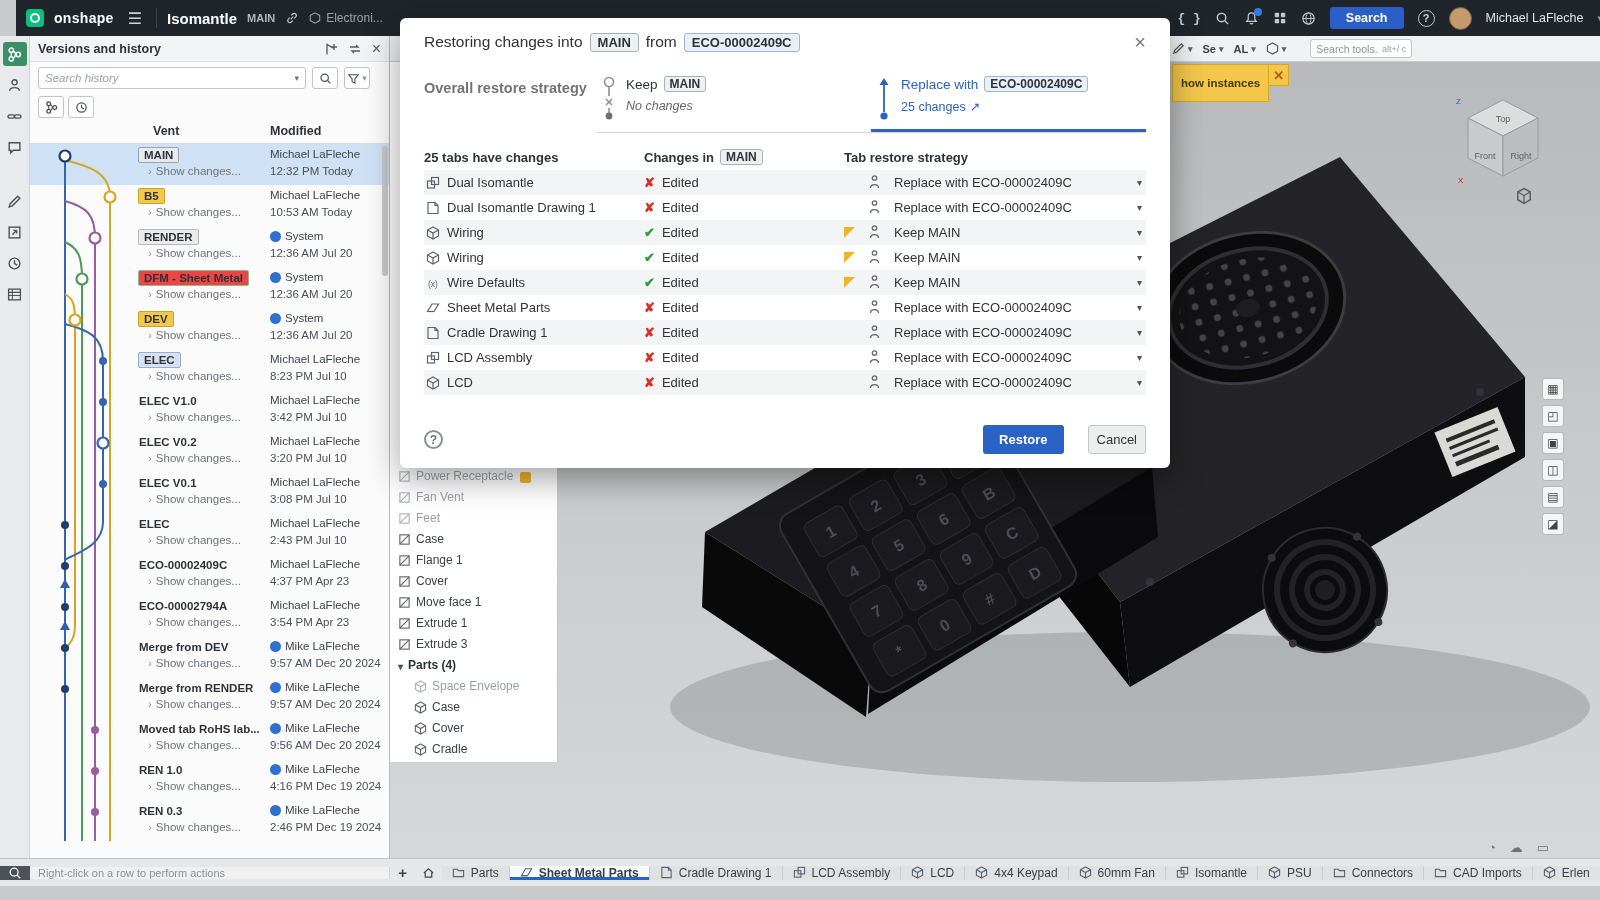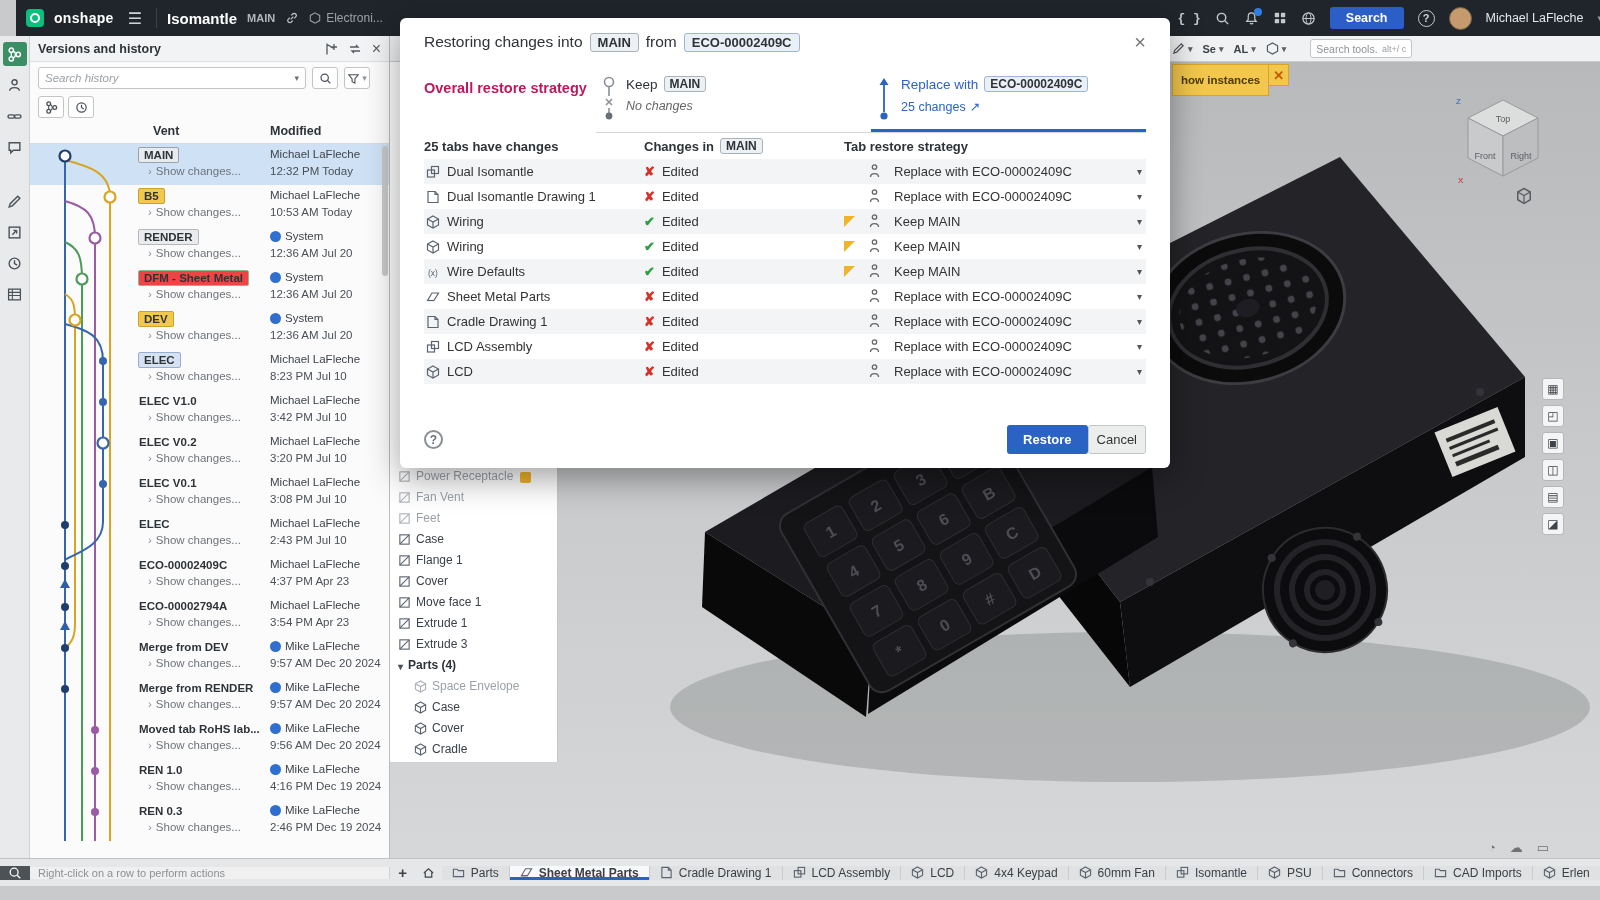--- a/index.html
+++ b/index.html
@@ -91,59 +91,59 @@
 
 #viewport{position:absolute;left:390px;top:62px;width:1210px;height:796px;background:linear-gradient(180deg,#b7b9bb 0%,#c9cbcc 55%,#d6d7d8 100%);z-index:0}
 #device{position:absolute;inset:0;width:100%;height:100%}
 #viewcube{position:absolute;right:42px;top:24px}
 #cube-btn{position:absolute;right:66px;top:124px;width:20px;height:20px;color:#5a5e62}
 #right-tools{position:absolute;right:36px;top:316px;display:flex;flex-direction:column;gap:5px}
 .rt-btn{width:22px;height:22px;background:rgba(250,250,251,.9);border:1px solid #b5b7b9;border-radius:3px;font-size:12px;color:#3e444a;display:flex;align-items:center;justify-content:center}
 #corner-icons{position:absolute;left:1098px;top:778px;display:flex;gap:14px;color:#6f7376;font-size:13px}
 
 #notification{position:absolute;left:1172px;top:64px;display:flex;z-index:5}
-.ntf-body{background:#f3c74b;border:1px solid #d9a521;height:32px;display:flex;align-items:center;padding:0 8px;font-size:11.5px;color:#4a3a00;font-weight:bold;white-space:nowrap}
+.ntf-body{background:#f3c74b;border:1px solid #d9a521;height:38px;display:flex;align-items:center;padding:0 8px;font-size:11.5px;color:#4a3a00;font-weight:bold;white-space:nowrap}
 .ntf-x{width:20px;height:22px;background:#f3c74b;border:1px solid #d9a521;border-left:none;color:#c25b00;font-weight:bold;display:flex;align-items:center;justify-content:center;font-size:13px}
 
 #modal{position:absolute;left:400px;top:18px;width:770px;height:450px;background:#fff;border-radius:6px;box-shadow:0 10px 34px rgba(0,0,0,.38);z-index:10;font-size:13px;color:#333}
 .m-header{display:flex;align-items:center;gap:7px;padding:14px 24px 8px;font-size:15.5px;color:#2e3338}
 .badge{border:1px solid #a9b2ba;background:#eef1f3;border-radius:3px;padding:1px 7px;font-weight:bold;font-size:13px;color:#2e3338;white-space:nowrap}
 .badge.b-eco{border-color:#9fb4d6;background:#eaf0f8}
 .badge.small{font-size:12px;padding:0 5px}
 .m-close{margin-left:auto;font-size:20px;color:#777;line-height:1}
 .m-strategy{display:flex;padding:6px 24px 0;align-items:stretch}
-.m-strategy-label{width:172px;font-size:14.5px;font-weight:bold;color:#be185d;padding-top:14px}
+.m-strategy-label{width:172px;font-size:14.5px;font-weight:bold;color:#737373;padding-top:14px}
 .m-options{flex:1;display:flex;border-bottom:1px solid #d5d7d9}
 .m-option{flex:1;display:flex;gap:10px;padding:10px 8px 10px 6px;align-items:flex-start}
 .m-option.selected{box-shadow:inset 0 -3px 0 var(--accent)}
 .m-opt-line1{display:flex;gap:6px;align-items:center;font-size:13.5px;color:#2e3338}
 .m-option.selected .m-opt-line1{color:var(--accent)}
 .m-opt-sub{margin-top:7px;font-size:12.5px;color:#666;display:flex;gap:4px;align-items:center}
 .m-opt-sub.italic{font-style:italic}
 .m-option.selected .m-opt-sub{color:var(--accent)}
 .m-tabs-heading{padding:14px 24px 6px;font-size:14.5px;font-weight:bold;color:#2e3338}
-.m-table{margin:0 24px}
+.m-table{margin:11px 24px}
 .mt-head{display:flex;height:26px;align-items:center;font-weight:bold;font-size:13px;color:#2e3338}
 .mt-c1{width:220px}
 .mt-c2{width:200px;display:flex;gap:6px;align-items:center}
 .mt-c3{flex:1}
 .mrow{display:flex;height:25px;align-items:center}
 .mrow.stripe{background:#f3f4f5}
 .mrow .c1{width:220px;display:flex;align-items:center;padding-left:2px;gap:7px}
 .m-icon svg{width:14px;height:14px}
 .mrow .c2{width:200px;display:flex;gap:7px;align-items:center}
 .m-status-icon.ok{color:var(--success);font-weight:bold}
 .m-status-icon.bad{color:var(--danger);font-weight:bold}
 .mrow .c3{flex:1;display:flex;align-items:center;gap:14px;padding-right:4px}
 .m-warn{width:0;height:0;border-top:11px solid var(--warning);border-right:11px solid transparent;flex:none}
 .m-warn.hide{visibility:hidden}
 .m-caret{margin-left:auto;color:#555;font-size:10px}
 .m-footer{position:absolute;left:24px;right:24px;bottom:14px;display:flex;align-items:center}
 .m-help{width:19px;height:19px;border-radius:50%;border:2px solid #8a9097;color:#6a7077;font-weight:bold;font-size:12px;display:flex;align-items:center;justify-content:center}
-.m-buttons{margin-left:auto;display:flex;gap:0}
+.m-buttons{margin-left:auto;display:flex;gap:24px}
 .btn-primary{background:var(--accent);color:#fff;font-weight:bold;font-size:13px;padding:7px 16px;border-radius:3px}
 .btn-secondary{background:#eceded;border:1px solid #c3c5c7;color:#333;font-size:13px;padding:6px 8px;border-radius:3px}
 
 #bottombar{position:absolute;left:0;top:858px;width:1600px;height:28px;background:#e6e7e8;border-top:1px solid #bfc1c3;display:flex;align-items:center;z-index:8}
 .bb-dark{width:30px;background:#4d5257;color:#fff;display:flex;align-items:center;justify-content:center}
 .bb-dark svg{width:14px;height:14px}
 .bb-status{width:360px;background:#f0f0f0;border-right:1px solid #cfd1d3;display:flex;align-items:center;padding:0 8px;font-size:11px;color:#8b9095;white-space:nowrap;overflow:hidden}
 .bb-plus,.bb-home{width:26px;display:flex;align-items:center;justify-content:center;color:#3e444a}
 .bb-plus{font-size:15px;font-weight:bold}
 .bb-home svg{width:13px;height:13px}

